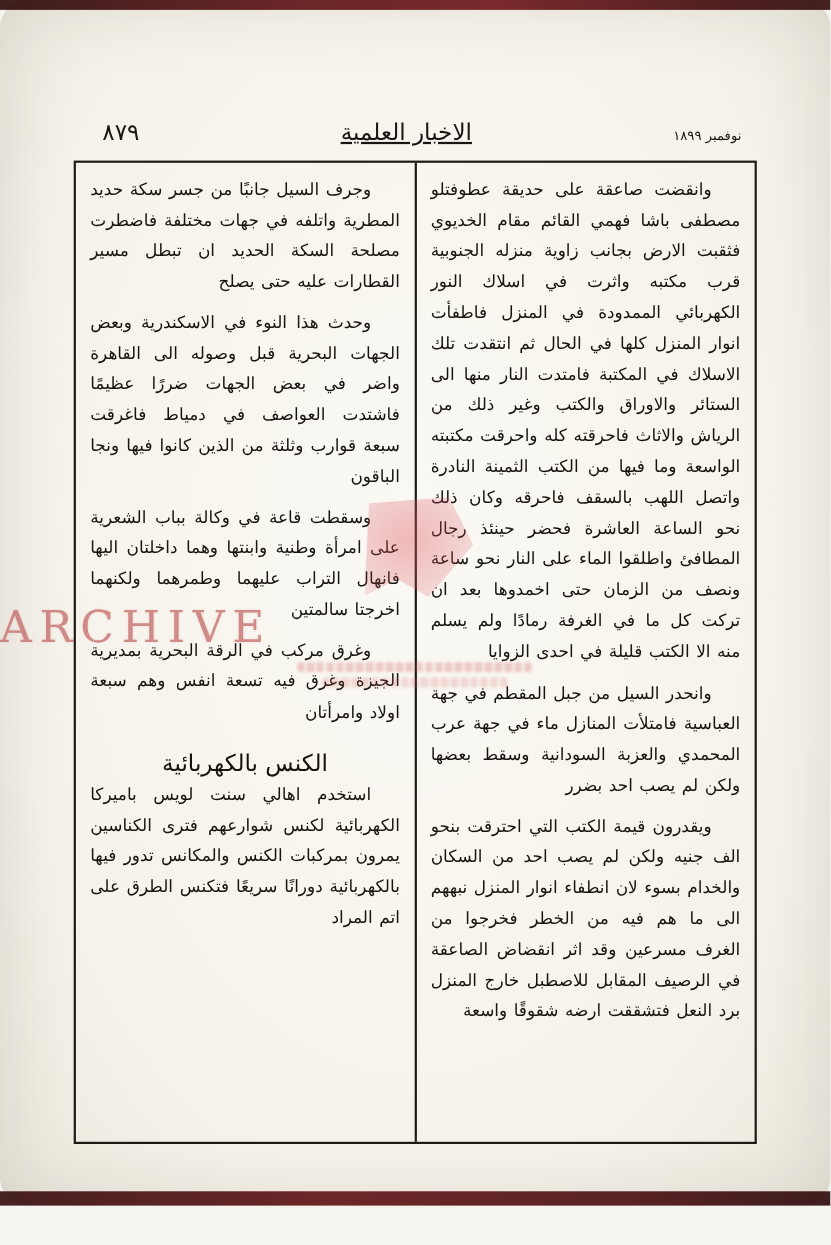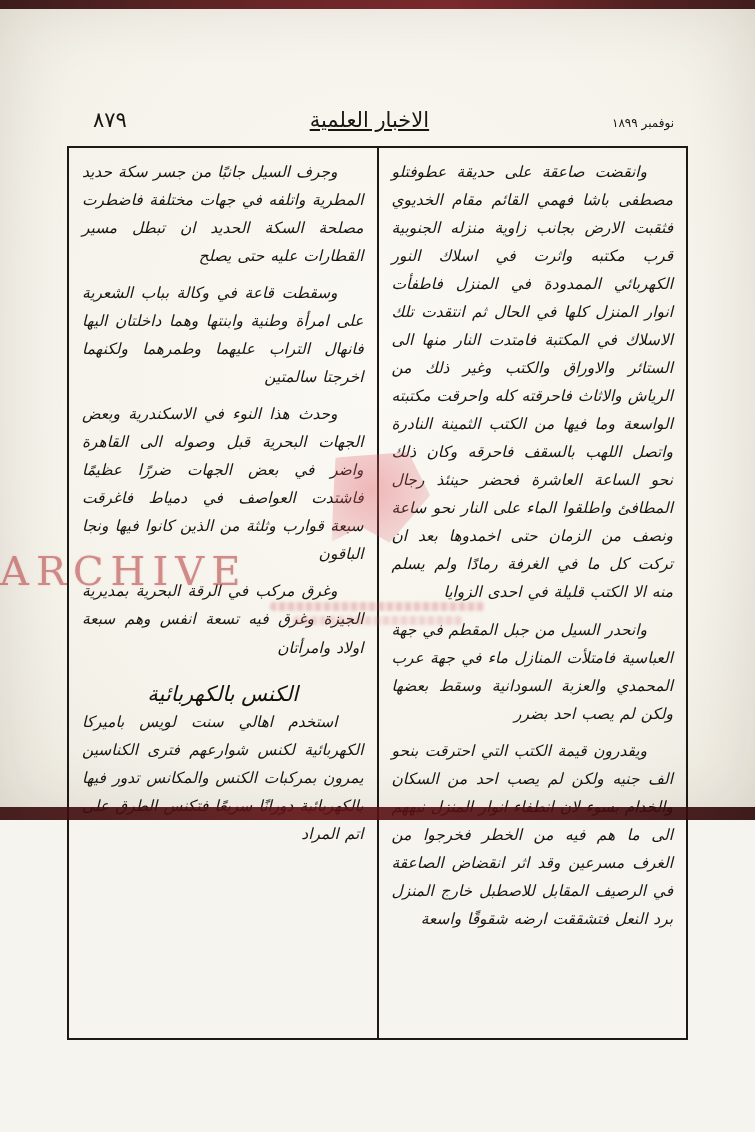--- a/index.html
+++ b/index.html
@@ -7,24 +7,25 @@
     padding: 0;
     width: 755px;
     height: 1132px;
     background: #f6f4ee;
     overflow: hidden;
     font-family: "DejaVu Sans", sans-serif;
   }
   .sheet {
     position: relative;
     width: 755px;
-    height: 820px;
+    height: 1096px;
     background:
       radial-gradient(ellipse at 50% 45%, #fbf9f4 0%, #f5f2ea 70%, #ebe7dc 100%);
     box-shadow: inset 0 0 70px rgba(60,45,30,0.12);
+    border-radius: 25px;
   }
   .scan-bar {
     position: absolute;
     left: 0;
     width: 100%;
     pointer-events: none;
   }
   .scan-bar.top {
     top: 0;
     height: 9px;
@@ -73,21 +74,20 @@
     box-sizing: border-box;
     display: flex;
     direction: rtl;
     background: transparent;
   }
   .col {
     flex: 1 1 0;
     padding: 10px 13px 8px 13px;
     overflow: hidden;
     box-sizing: border-box;
-    font-style: italic;
   }
   .divider {
     flex: 0 0 2px;
     background: #1d1a16;
   }
   .col p {
     margin: 0 0 9px 0;
     font-size: 15.4px;
     line-height: 1.82;
     color: #17130e;
@@ -164,22 +164,22 @@
     <div class="col col-right">
       <p>وانقضت صاعقة على حديقة عطوفتلو مصطفى باشا فهمي القائم مقام الخديوي فثقبت الارض بجانب زاوية منزله الجنوبية قرب مكتبه واثرت في اسلاك النور الكهربائي الممدودة في المنزل فاطفأت انوار المنزل كلها في الحال ثم انتقدت تلك الاسلاك في المكتبة فامتدت النار منها الى الستائر والاوراق والكتب وغير ذلك من الرياش والاثاث فاحرقته كله واحرقت مكتبته الواسعة وما فيها من الكتب الثمينة النادرة واتصل اللهب بالسقف فاحرقه وكان ذلك نحو الساعة العاشرة فحضر حينئذ رجال المطافئ واطلقوا الماء على النار نحو ساعة ونصف من الزمان حتى اخمدوها بعد ان تركت كل ما في الغرفة رمادًا ولم يسلم منه الا الكتب قليلة في احدى الزوايا</p>
       <p>وانحدر السيل من جبل المقطم في جهة العباسية فامتلأت المنازل ماء في جهة عرب المحمدي والعزبة السودانية وسقط بعضها ولكن لم يصب احد بضرر</p>
       <p>ويقدرون قيمة الكتب التي احترقت بنحو الف جنيه ولكن لم يصب احد من السكان والخدام بسوء لان انطفاء انوار المنزل نبههم الى ما هم فيه من الخطر فخرجوا من الغرف مسرعين وقد اثر انقضاض الصاعقة في الرصيف المقابل للاصطبل خارج المنزل برد النعل فتشققت ارضه شقوقًا واسعة</p>
     </div>
 
     <div class="divider"></div>
 
     <div class="col col-left">
       <p>وجرف السيل جانبًا من جسر سكة حديد المطرية واتلفه في جهات مختلفة فاضطرت مصلحة السكة الحديد ان تبطل مسير القطارات عليه حتى يصلح</p>
+      <p>وحدث هذا النوء في الاسكندرية وبعض الجهات البحرية قبل وصوله الى القاهرة واضر في بعض الجهات ضررًا عظيمًا فاشتدت العواصف في دمياط فاغرقت سبعة قوارب وثلثة من الذين كانوا فيها ونجا الباقون</p>
       <p>وسقطت قاعة في وكالة بباب الشعرية على امرأة وطنية وابنتها وهما داخلتان اليها فانهال التراب عليهما وطمرهما ولكنهما اخرجتا سالمتين</p>
-      <p>وحدث هذا النوء في الاسكندرية وبعض الجهات البحرية قبل وصوله الى القاهرة واضر في بعض الجهات ضررًا عظيمًا فاشتدت العواصف في دمياط فاغرقت سبعة قوارب وثلثة من الذين كانوا فيها ونجا الباقون</p>
       <p>وغرق مركب في الرقة البحرية بمديرية الجيزة وغرق فيه تسعة انفس وهم سبعة اولاد وامرأتان</p>
       <h2 class="section-heading">الكنس بالكهربائية</h2>
       <p>استخدم اهالي سنت لويس باميركا الكهربائية لكنس شوارعهم فترى الكناسين يمرون بمركبات الكنس والمكانس تدور فيها بالكهربائية دورانًا سريعًا فتكنس الطرق على اتم المراد</p>
     </div>
 
   </div>
 
   <div class="watermark">
     <div class="wm-blob"></div>
     <div class="wm-word">ARCHIVE</div>

